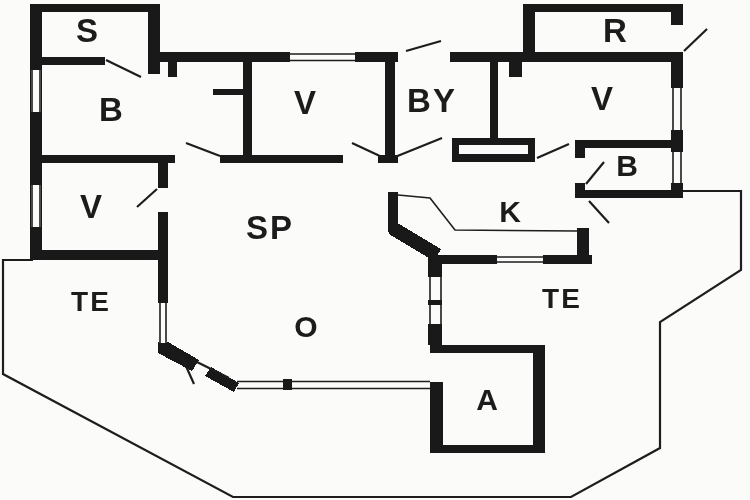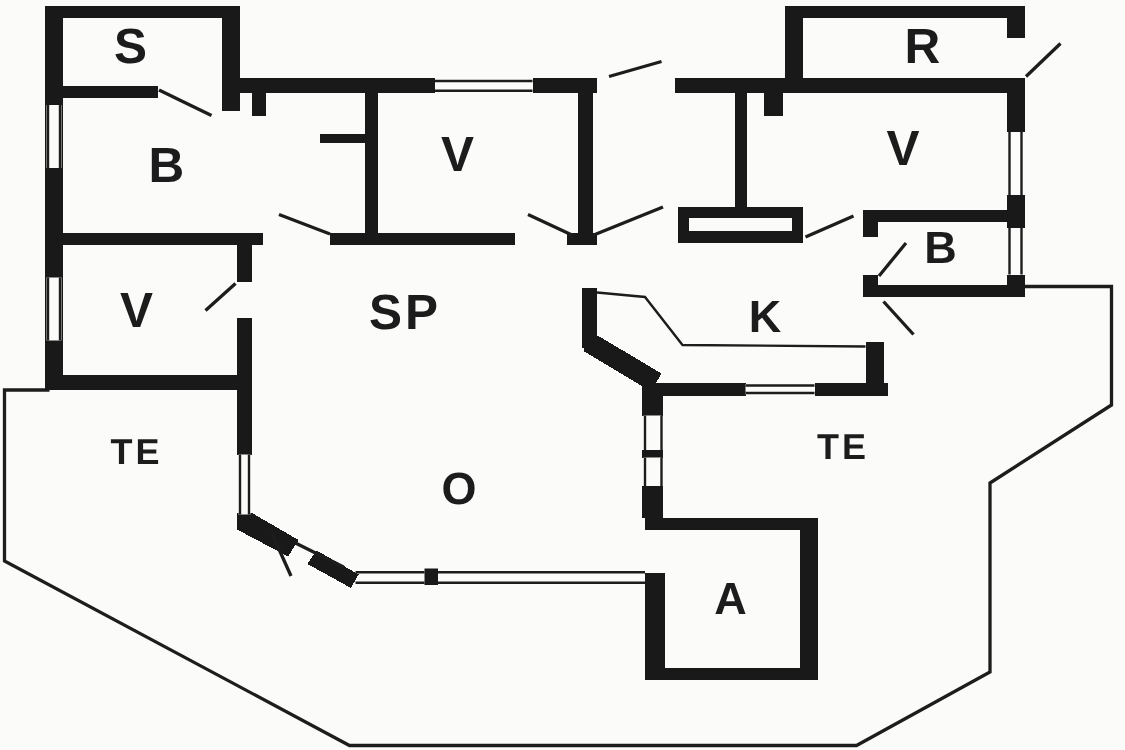--- a/index.html
+++ b/index.html
@@ -15,21 +15,21 @@
     position:absolute;
     transform:translate(-50%,-50%);
     color:#1c1c1c;
     font-weight:700;
     letter-spacing:2px;
     white-space:nowrap;
     user-select:none;
   }
   .room-label.lg{font-size:33px;}
   .room-label.md{font-size:30px;}
-  .room-label.sm{font-size:24px;}
+  .room-label.sm{font-size:28px;}
   .wall{fill:#191919;}
   .thin{stroke:#1d1d1d;stroke-width:2.2;fill:none;}
   .hair{stroke:#1d1d1d;stroke-width:1.6;fill:none;}
   .winfill{fill:#fbfbf9;}
 </style>
 </head>
 <body>
 
 <div class="floorplan">
 
@@ -142,23 +142,24 @@
 
     <g>
       <polyline class="hair" points="398,195 430,198 455,230 577,231"></polyline>
     </g>
   </svg>
 
   <span class="room-label lg" style="left:88px;top:31px">S</span>
   <span class="room-label lg" style="left:112px;top:110px">B</span>
   <span class="room-label lg" style="left:92px;top:207px">V</span>
   <span class="room-label lg" style="left:306px;top:103px">V</span>
+  <span class="room-label lg" style="left:432px;top:101px">BY</span>
   <span class="room-label lg" style="left:616px;top:31px">R</span>
   <span class="room-label lg" style="left:603px;top:99px">V</span>
   <span class="room-label md" style="left:628px;top:166px">B</span>
   <span class="room-label md" style="left:511px;top:212px">K</span>
-  <span class="room-label lg" style="left:270px;top:208px">SP</span>
+  <span class="room-label lg" style="left:270px;top:228px">SP</span>
   <span class="room-label sm" style="left:91px;top:302px">TE</span>
   <span class="room-label md" style="left:307px;top:327px">O</span>
   <span class="room-label sm" style="left:562px;top:299px">TE</span>
   <span class="room-label md" style="left:488px;top:400px">A</span>
 
 </div>
 
 </body></html>

